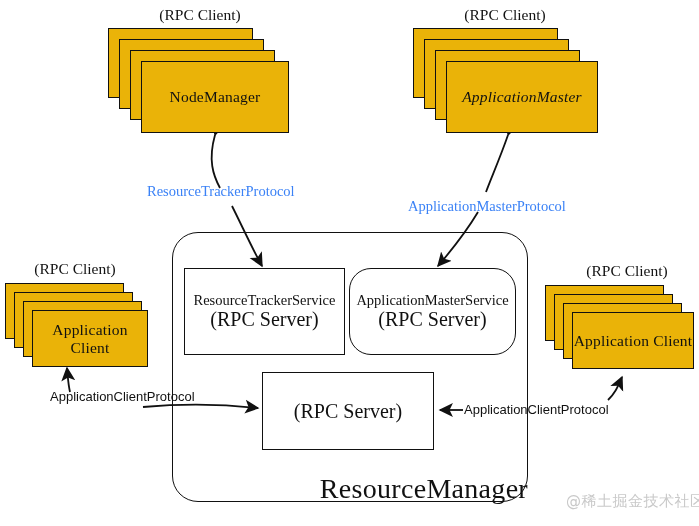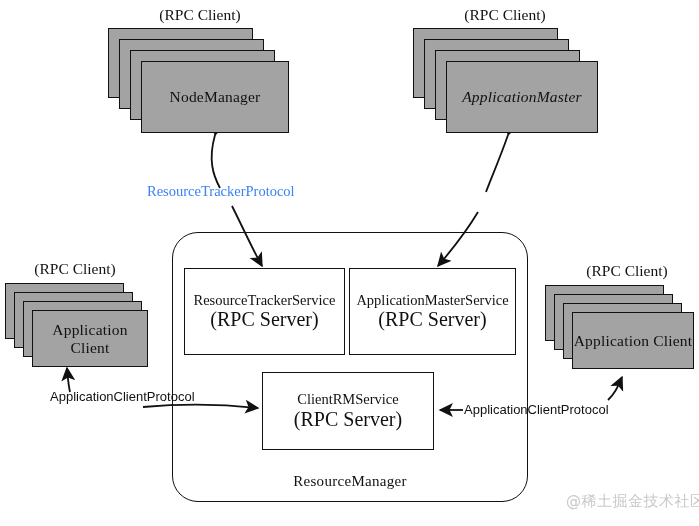--- a/index.html
+++ b/index.html
@@ -6,21 +6,21 @@
   body{
     width:699px;height:526px;position:relative;overflow:hidden;
     font-family:"Liberation Serif", serif;
     color:#111111;
   }
   #canvas{position:absolute;left:0;top:0;width:699px;height:526px;}
 
   
   .stack{position:absolute;}
   .stack .sheet{
-    position:absolute;background:#a3a3a3;border:1.4px solid #111111;
+    position:absolute;background:#eab308;border:1.4px solid #111111;
     box-sizing:border-box;
   }
   .stack .front{
     display:flex;align-items:center;justify-content:center;
     text-align:center;
   }
   .stack .front span{
     font-family:"Liberation Serif", serif;
     font-size:15.5px;letter-spacing:.2px;line-height:1.1;
   }
@@ -30,23 +30,23 @@
     font-family:"Liberation Serif", serif;
     font-size:15.5px;color:#111111;white-space:nowrap;
   }
 
   
   .rm-box{
     position:absolute;border:1.6px solid #111111;border-radius:26px;
     background:transparent;box-sizing:border-box;
   }
   .rm-title{
-    position:absolute;text-align:center;width:100%;
+    position:absolute;text-align:right;width:100%;
     font-family:"Liberation Serif", serif;
-    font-size:15px;letter-spacing:.3px;color:#111111;
+    font-size:28px;letter-spacing:.3px;color:#111111;
   }
 
   
   .svc{
     position:absolute;border:1.5px solid #111111;background:#ffffff;
     box-sizing:border-box;display:flex;flex-direction:column;
     align-items:center;justify-content:center;text-align:center;
   }
   .svc .l1{
     font-family:"Liberation Serif", serif;font-size:14.5px;
@@ -120,37 +120,37 @@
     <div class="sheet" style="left:0px;top:0px;width:145px;height:70px;"></div>
     <div class="sheet" style="left:11px;top:11px;width:145px;height:70px;"></div>
     <div class="sheet" style="left:22px;top:22px;width:145px;height:70px;"></div>
     <div class="sheet front" style="left:33px;top:33px;width:152px;height:72px;">
       <span>ApplicationMaster</span>
     </div>
   </div>
 
   <div class="proto-serif" style="left:147px;top:183px;">ResourceTrackerProtocol</div>
 
+  <div class="proto-serif" style="left:408px;top:198px;">ApplicationMasterProtocol</div>
 
   <div class="rm-box" style="left:172px;top:232px;width:356px;height:270px;"></div>
 
   <div class="rm-title" style="left:172px;top:473px;width:356px;">ResourceManager</div>
 
   <div class="svc" style="left:184px;top:268px;width:161px;height:87px;">
     <div class="l1">ResourceTrackerService</div>
     <div class="l2">(RPC Server)</div>
   </div>
 
-  <div class="svc" style="left:349px;top:268px;width:167px;height:87px;">
+  <div class="svc" style="left:349px;top:268px;width:167px;height:87px;border-radius:22px;">
     <div class="l1">ApplicationMasterService</div>
     <div class="l2">(RPC Server)</div>
   </div>
 
   <div class="svc" style="left:262px;top:372px;width:172px;height:78px;">
-    <div class="l1">ClientRMService</div>
     <div class="l2">(RPC Server)</div>
   </div>
 
   <div class="caption" style="left:0px;top:260px;width:150px;">(RPC Client)</div>
 
   <div class="stack" style="left:5px;top:283px;width:150px;height:92px;">
     <div class="sheet" style="left:0px;top:0px;width:119px;height:56px;"></div>
     <div class="sheet" style="left:9px;top:9px;width:119px;height:56px;"></div>
     <div class="sheet" style="left:18px;top:18px;width:119px;height:56px;"></div>
     <div class="sheet front" style="left:27px;top:27px;width:116px;height:57px;">

